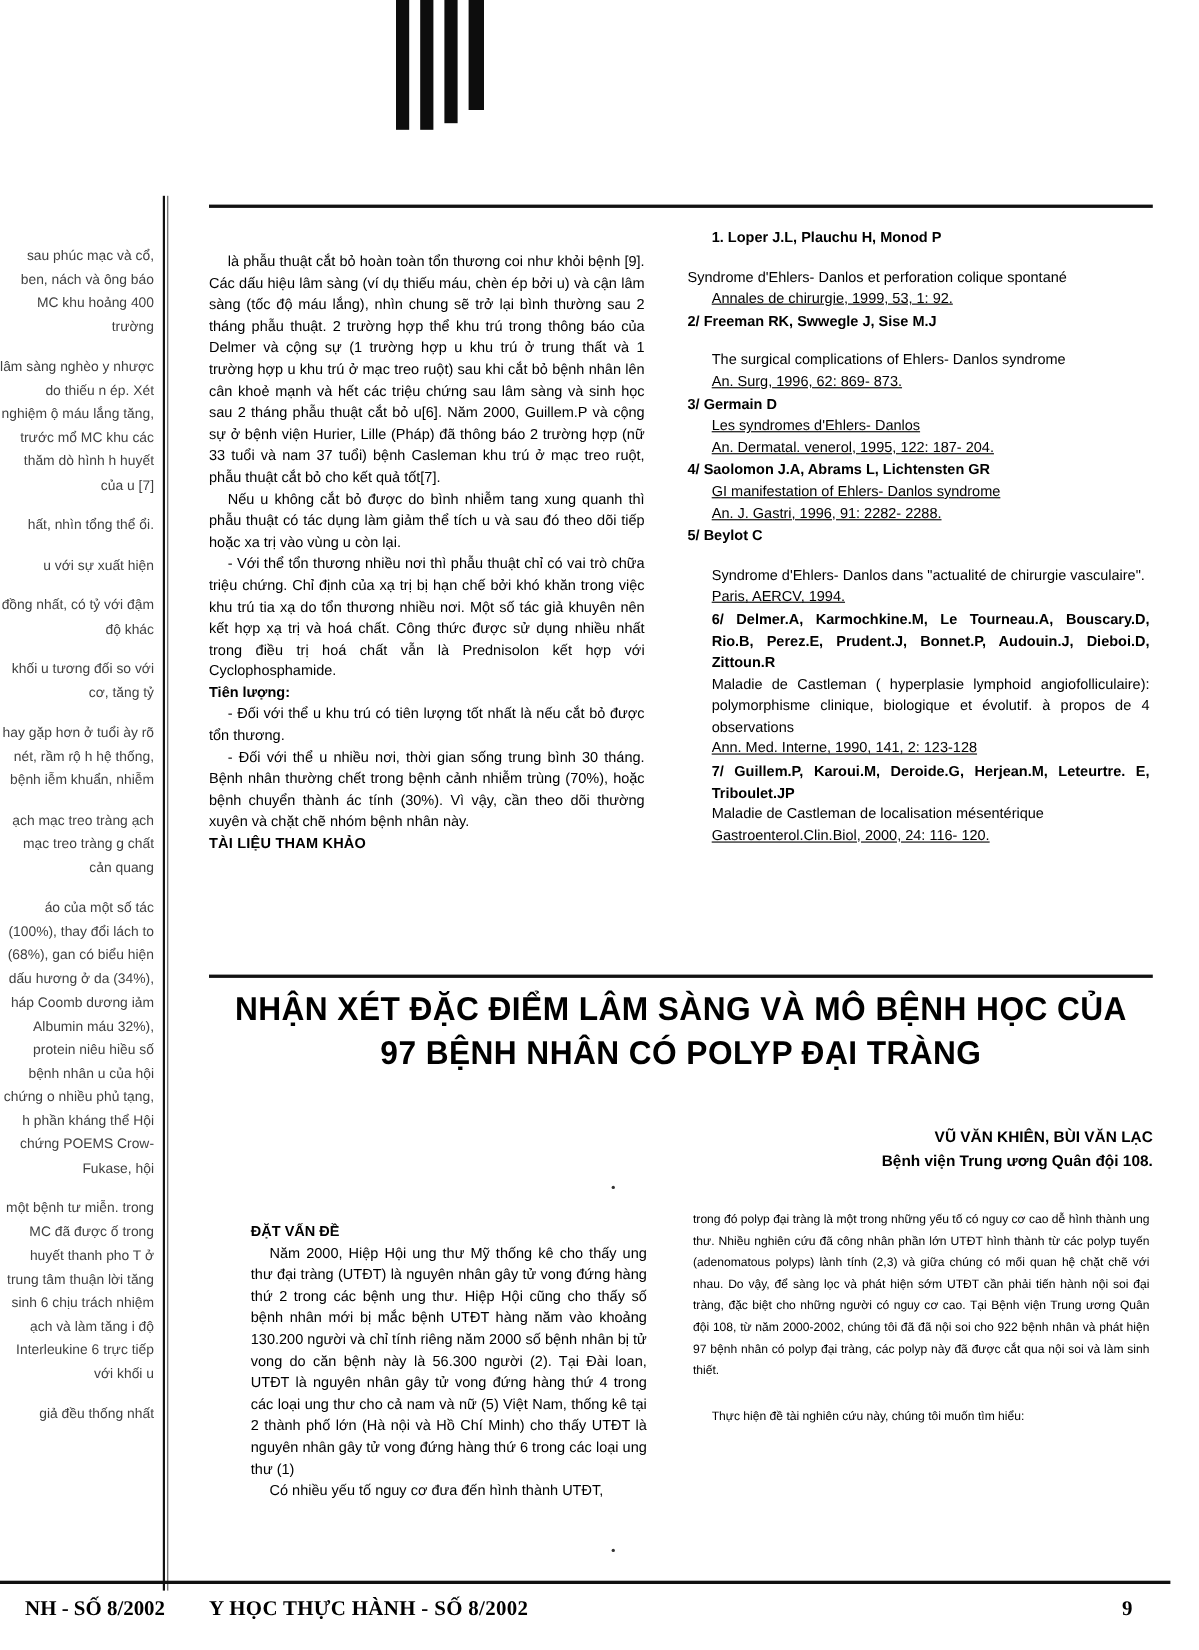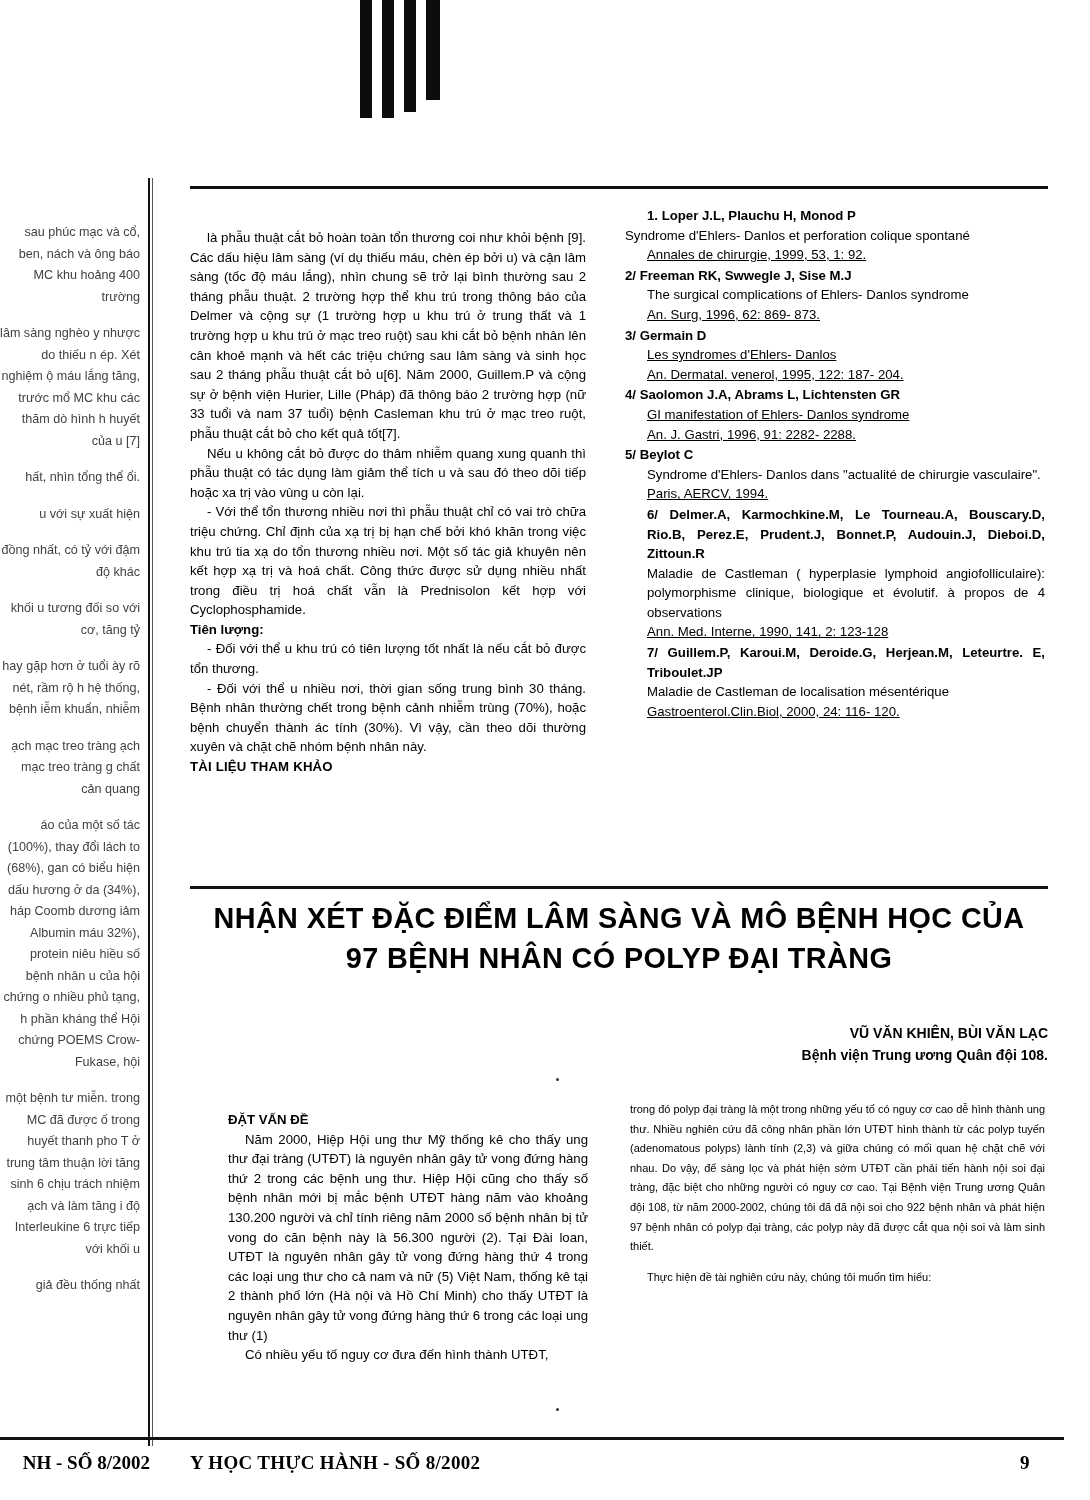--- a/index.html
+++ b/index.html
@@ -48,21 +48,21 @@
     font-size:13.2px;line-height:19.6px;
   }
   .col-a p, .col-b p{margin:0;}
   .ind{text-indent:17px;}
   .sub-head{font-weight:bold;margin-top:5px;}
   .refs-head{font-weight:bold;letter-spacing:.2px;margin-top:14px;}
 
   .ref-item{margin-top:1px;}
   .ref-num{font-weight:bold;}
   .ref-body{padding-left:22px;text-align:justify;}
-  .ref-body.nohang{padding-left:0;}
+  .ref-body.nohang{padding-left:0;margin-top:16px;}
   .ref-tail{padding-left:22px;text-decoration:underline;}
   .wide{ text-align:justify; }
 
   
   .rule{position:absolute;background:#111;}
   .rule-top{left:190px;top:186px;width:858px;height:3px;}
   .rule-mid{left:190px;top:886px;width:858px;height:3px;}
   .rule-bot{left:0;top:1437px;width:1064px;height:3px;}
 
   
@@ -132,21 +132,21 @@
     <p>ạch mạc treo tràng ạch mạc treo tràng g chất cản quang</p>
     <p>áo của một số tác (100%), thay đổi lách to (68%), gan có biểu hiện dấu hương ở da (34%), háp Coomb dương iảm Albumin máu 32%), protein niêu hiều số bệnh nhân u của hội chứng o nhiều phủ tạng, h phần kháng thể Hội chứng POEMS Crow- Fukase, hội</p>
     <p>một bệnh tư miễn. trong MC đã được ố trong huyết thanh pho T ở trung tâm thuận lời tăng sinh 6 chịu trách nhiệm ạch và làm tăng i độ Interleukine 6 trực tiếp với khối u</p>
     <p>giả đều thống nhất</p>
   </div>
   <div class="spine"></div>
   <div class="spine-2"></div>
 
   <div class="col-a">
     <p class="ind">là phẫu thuật cắt bỏ hoàn toàn tổn thương coi như khỏi bệnh [9]. Các dấu hiệu lâm sàng (ví dụ thiếu máu, chèn ép bởi u) và cận lâm sàng (tốc độ máu lắng), nhìn chung sẽ trở lại bình thường sau 2 tháng phẫu thuật. 2 trường hợp thể khu trú trong thông báo của Delmer và cộng sự (1 trường hợp u khu trú ở trung thất và 1 trường hợp u khu trú ở mạc treo ruột) sau khi cắt bỏ bệnh nhân lên cân khoẻ mạnh và hết các triệu chứng sau lâm sàng và sinh học sau 2 tháng phẫu thuật cắt bỏ u[6]. Năm 2000, Guillem.P và cộng sự ở bệnh viện Hurier, Lille (Pháp) đã thông báo 2 trường hợp (nữ 33 tuổi và nam 37 tuổi) bệnh Casleman khu trú ở mạc treo ruột, phẫu thuật cắt bỏ cho kết quả tốt[7].</p>
-    <p class="ind">Nếu u không cắt bỏ được do thâm nhiễm quang xung quanh thì phẫu thuật có tác dụng làm giảm thể tích u và sau đó theo dõi tiếp hoặc xa trị vào vùng u còn lại.</p>
+    <p class="ind">Nếu u không cắt bỏ được do bình nhiễm tang xung quanh thì phẫu thuật có tác dụng làm giảm thể tích u và sau đó theo dõi tiếp hoặc xa trị vào vùng u còn lại.</p>
     <p class="ind">- Với thể tổn thương nhiều nơi thì phẫu thuật chỉ có vai trò chữa triệu chứng. Chỉ định của xạ trị bị hạn chế bởi khó khăn trong việc khu trú tia xạ do tổn thương nhiều nơi. Một số tác giả khuyên nên kết hợp xạ trị và hoá chất. Công thức được sử dụng nhiều nhất trong điều trị hoá chất vẫn là Prednisolon kết hợp với Cyclophosphamide.</p>
     <p class="sub-head">Tiên lượng:</p>
     <p class="ind">- Đối với thể u khu trú có tiên lượng tốt  nhất là nếu cắt bỏ được tổn thương.</p>
     <p class="ind">- Đối với thể u nhiều nơi, thời gian sống trung bình 30 tháng. Bệnh nhân thường chết trong bệnh cảnh nhiễm trùng (70%), hoặc bệnh chuyển thành ác tính (30%). Vì vậy, cần theo dõi thường xuyên và chặt chẽ nhóm bệnh nhân này.</p>
     <p class="refs-head">TÀI LIỆU THAM KHẢO</p>
   </div>
 
   <div class="col-b">
     <div class="ref-item">
       <p class="ref-num" style="padding-left:22px">1. Loper J.L, Plauchu H, Monod P</p>
@@ -195,21 +195,21 @@
   </div>
 
   <div class="col-c">
     <p class="sect-head">ĐẶT VẤN ĐỀ</p>
     <p class="ind">Năm 2000, Hiệp Hội ung thư Mỹ thống kê cho thấy ung thư đại tràng (UTĐT) là nguyên nhân gây tử vong đứng hàng thứ 2 trong các bệnh ung thư. Hiệp Hội cũng cho thấy số bệnh nhân mới bị mắc bệnh UTĐT hàng năm vào khoảng 130.200 người và chỉ tính riêng năm 2000 số bệnh nhân bị tử vong do căn bệnh này là 56.300 người (2). Tại Đài loan, UTĐT là nguyên nhân gây tử vong đứng hàng thứ 4 trong các loại ung thư cho cả nam và nữ (5) Việt Nam, thống kê tại 2 thành phố lớn (Hà nội và Hồ Chí Minh) cho thấy UTĐT là nguyên nhân gây tử vong đứng hàng thứ 6 trong các loại ung thư (1)</p>
     <p class="ind">Có nhiều yếu tố nguy cơ đưa đến hình thành UTĐT,</p>
   </div>
 
   <div class="col-d">
     <p>trong đó polyp đại tràng là một trong những yếu tố có nguy cơ cao dễ hình thành ung thư. Nhiều nghiên cứu đã công nhân phần lớn UTĐT hình thành từ các polyp tuyến (adenomatous polyps) lành tính (2,3) và giữa chúng có mối quan hệ chặt chẽ với nhau. Do vậy, để sàng lọc và phát hiện sớm UTĐT cần phải tiến hành nội soi đại tràng, đặc biệt cho những người có nguy cơ cao. Tại Bệnh viện Trung ương Quân đội 108, từ năm 2000-2002, chúng tôi đã đã nội soi cho 922 bệnh nhân và phát hiện 97 bệnh nhân có polyp đại tràng, các polyp này đã được cắt qua nội soi và làm sinh thiết.</p>
-    <p class="ind" style="margin-top:11px">Thực hiện đề tài nghiên cứu này, chúng tôi muốn tìm hiểu:</p>
+    <p class="ind" style="margin-top:22px">Thực hiện đề tài nghiên cứu này, chúng tôi muốn tìm hiểu:</p>
   </div>
 
   <div class="dot" style="left:556px;top:1078px;"></div>
   <div class="dot" style="left:556px;top:1408px;"></div>
 
   <div class="rule rule-bot"></div>
 
   <div class="foot-left">NH - SỐ 8/2002</div>
   <div class="foot-center">Y HỌC THỰC HÀNH - SỐ 8/2002</div>
   <div class="foot-page">9</div>

